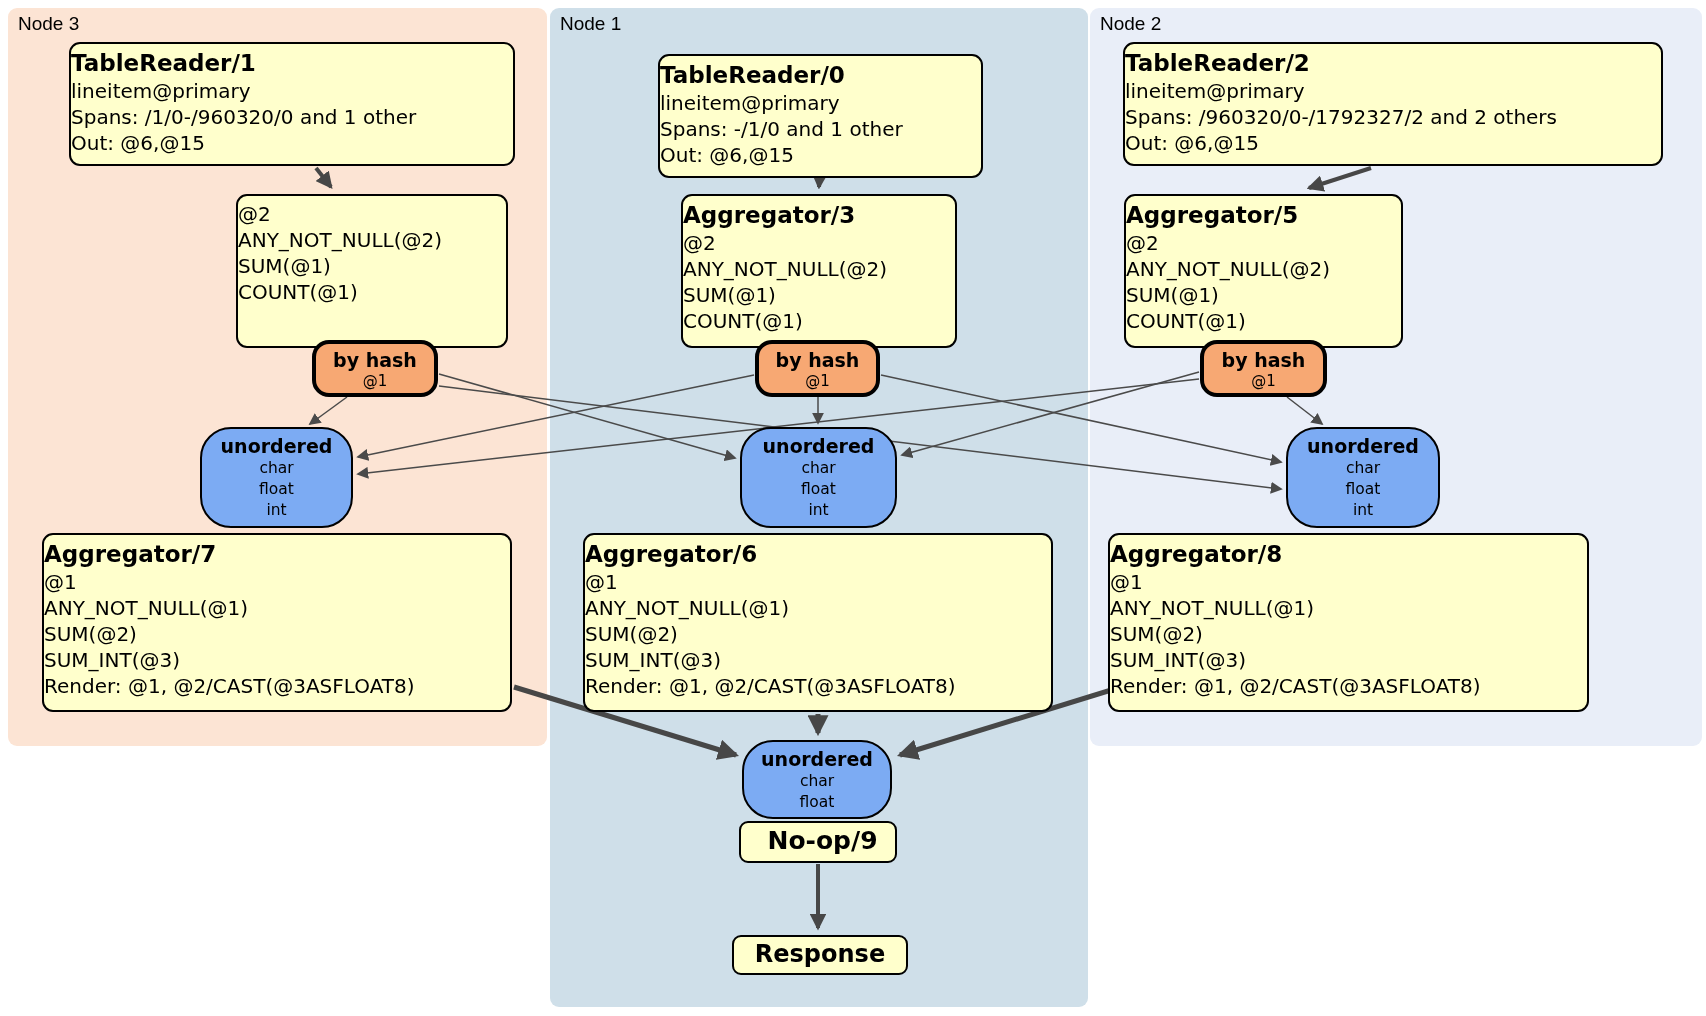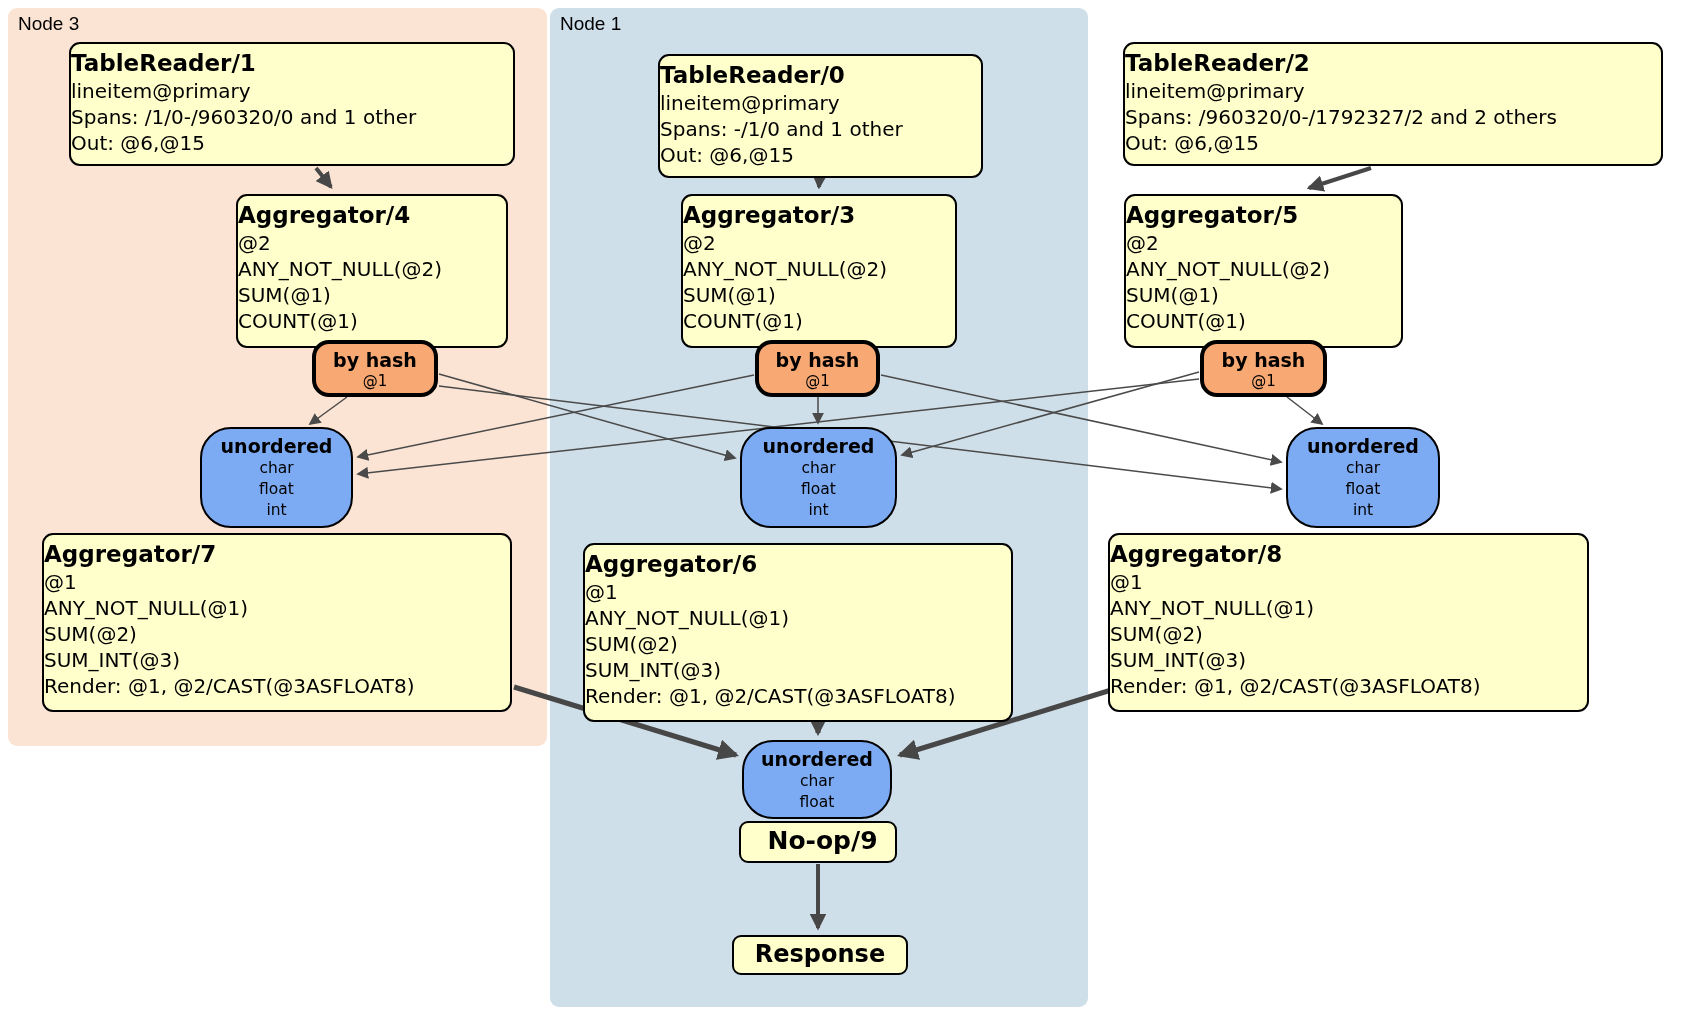--- a/index.html
+++ b/index.html
@@ -29,41 +29,44 @@
   .noop{left:739px;top:821px;width:158px;height:42px;font-size:25px;line-height:36px;padding-left:9px;}
   .response{left:732px;top:935px;width:176px;height:40px;font-size:24px;line-height:34px;}
   
   .tr1{left:69px;top:42px;width:446px;height:124px;}
   .tr0{left:658px;top:42px;width:325px;height:124px;margin-top:12px;}
   .tr2{left:1123px;top:42px;width:540px;height:124px;}
   .agg4{left:236px;top:194px;width:272px;height:154px;}
   .agg3{left:681px;top:194px;width:276px;height:154px;}
   .agg5{left:1124px;top:194px;width:279px;height:154px;}
   .agg7{left:42px;top:533px;width:470px;height:179px;}
-  .agg6{left:583px;top:533px;width:430px;height:179px;margin-top:10px;}
+  .agg6{left:583px;top:533px;width:470px;height:179px;}
   .agg8{left:1108px;top:533px;width:481px;height:179px;}
   .r3{left:312px;top:340px;width:126px;height:57px;}
   .r1{left:755px;top:340px;width:125px;height:57px;}
   .r2{left:1200px;top:340px;width:127px;height:57px;}
   .s3{left:200px;top:427px;width:153px;height:101px;}
   .s1{left:740px;top:427px;width:157px;height:101px;}
   .s2{left:1286px;top:427px;width:154px;height:101px;}
   .fs{left:742px;top:740px;width:150px;height:79px;}
 </style>
 </head>
 <body>
 
 <div class="canvas">
 
   <div class="panel panel-node3">
     <div class="panel-label">Node 3</div>
   </div>
   <div class="panel panel-node1">
     <div class="panel-label">Node 1</div>
   </div>
+  <div class="panel panel-node2">
+    <div class="panel-label">Node 2</div>
+  </div>
 
   <svg class="edges" width="1706" height="1016">
     <defs>
       <marker id="ah-thick" viewBox="0 0 10 10" refX="8.5" refY="5" markerWidth="4.2" markerHeight="4.2" orient="auto-start-reverse">
         <path d="M0,0 L10,5 L0,10 z" fill="#474747"></path>
       </marker>
       <marker id="ah-thin" viewBox="0 0 10 10" refX="8.5" refY="5" markerWidth="8" markerHeight="8" orient="auto-start-reverse">
         <path d="M0,0 L10,5 L0,10 z" fill="#4a4a4a"></path>
       </marker>
     </defs>
@@ -100,21 +103,20 @@
     <div class="proc-line">Out: @6,@15</div>
   </div>
   <div class="proc tr2">
     <div class="proc-title">TableReader/2</div>
     <div class="proc-line">lineitem@primary</div>
     <div class="proc-line">Spans: /960320/0-/1792327/2 and 2 others</div>
     <div class="proc-line">Out: @6,@15</div>
   </div>
 
   <div class="proc agg4">
-    <div class="proc-title">Aggregator/4</div>
     <div class="proc-line">@2</div>
     <div class="proc-line">ANY_NOT_NULL(@2)</div>
     <div class="proc-line">SUM(@1)</div>
     <div class="proc-line">COUNT(@1)</div>
   </div>
   <div class="proc agg3">
     <div class="proc-title">Aggregator/3</div>
     <div class="proc-line">@2</div>
     <div class="proc-line">ANY_NOT_NULL(@2)</div>
     <div class="proc-line">SUM(@1)</div>

